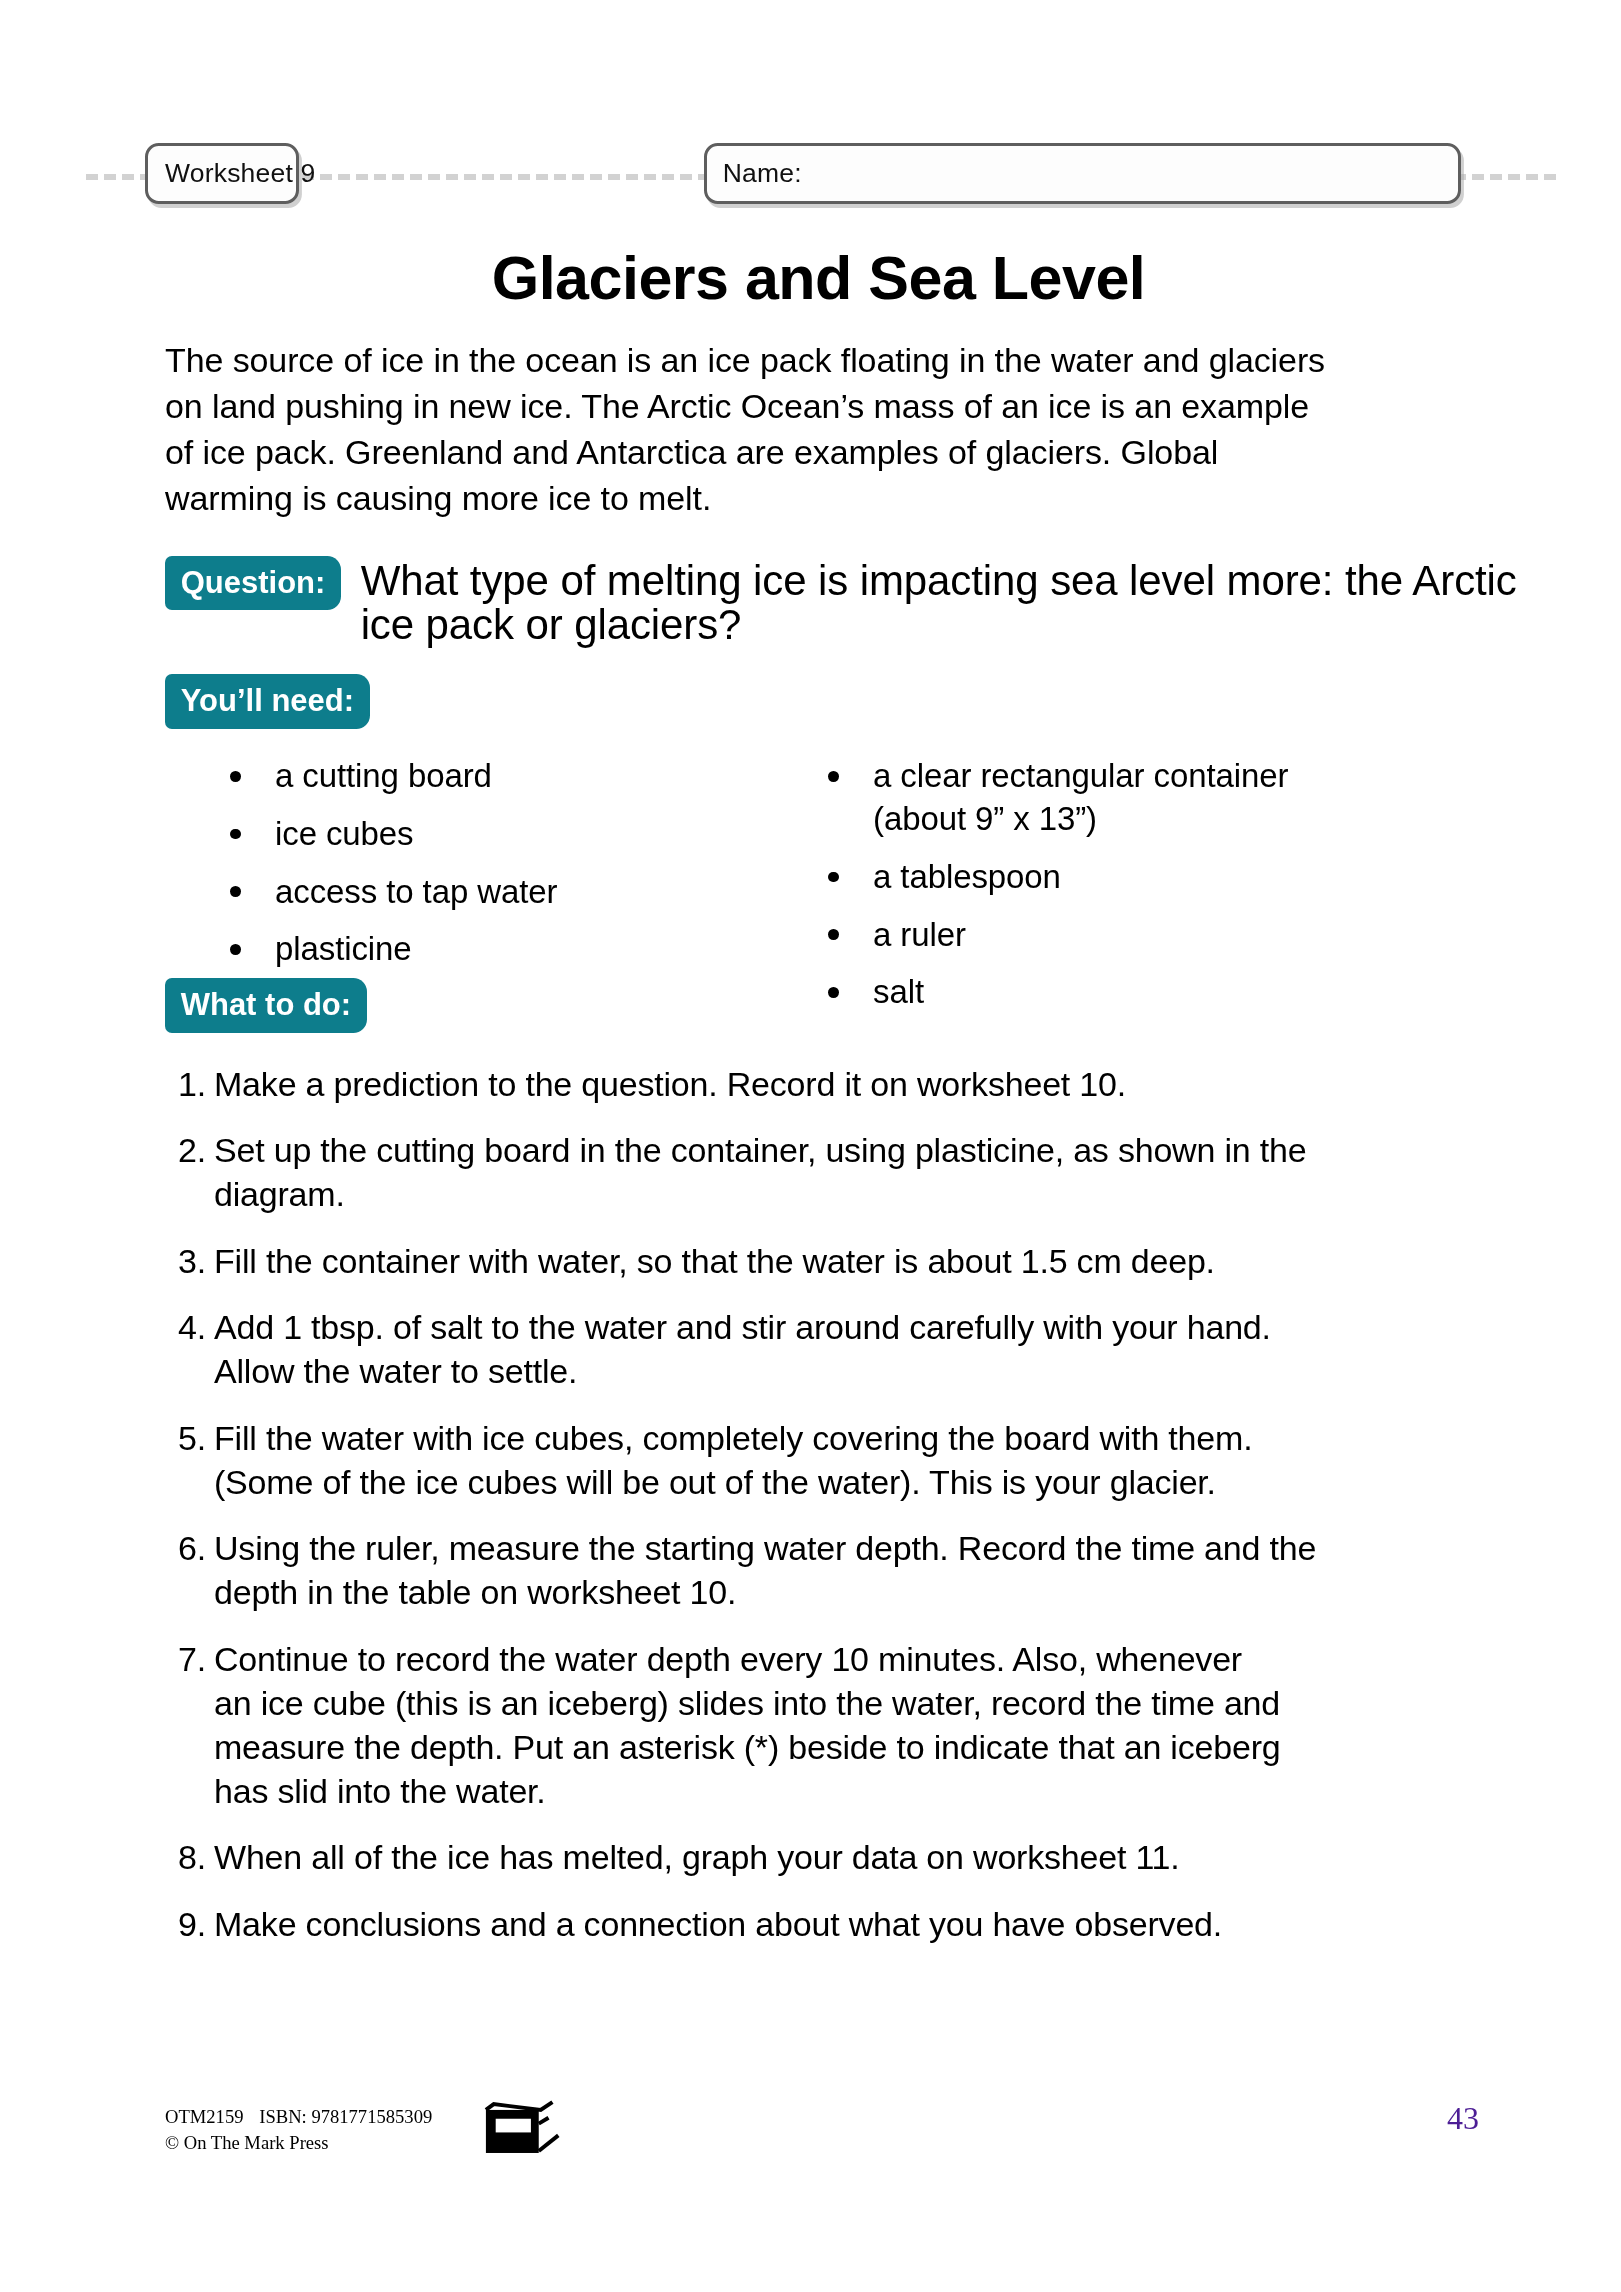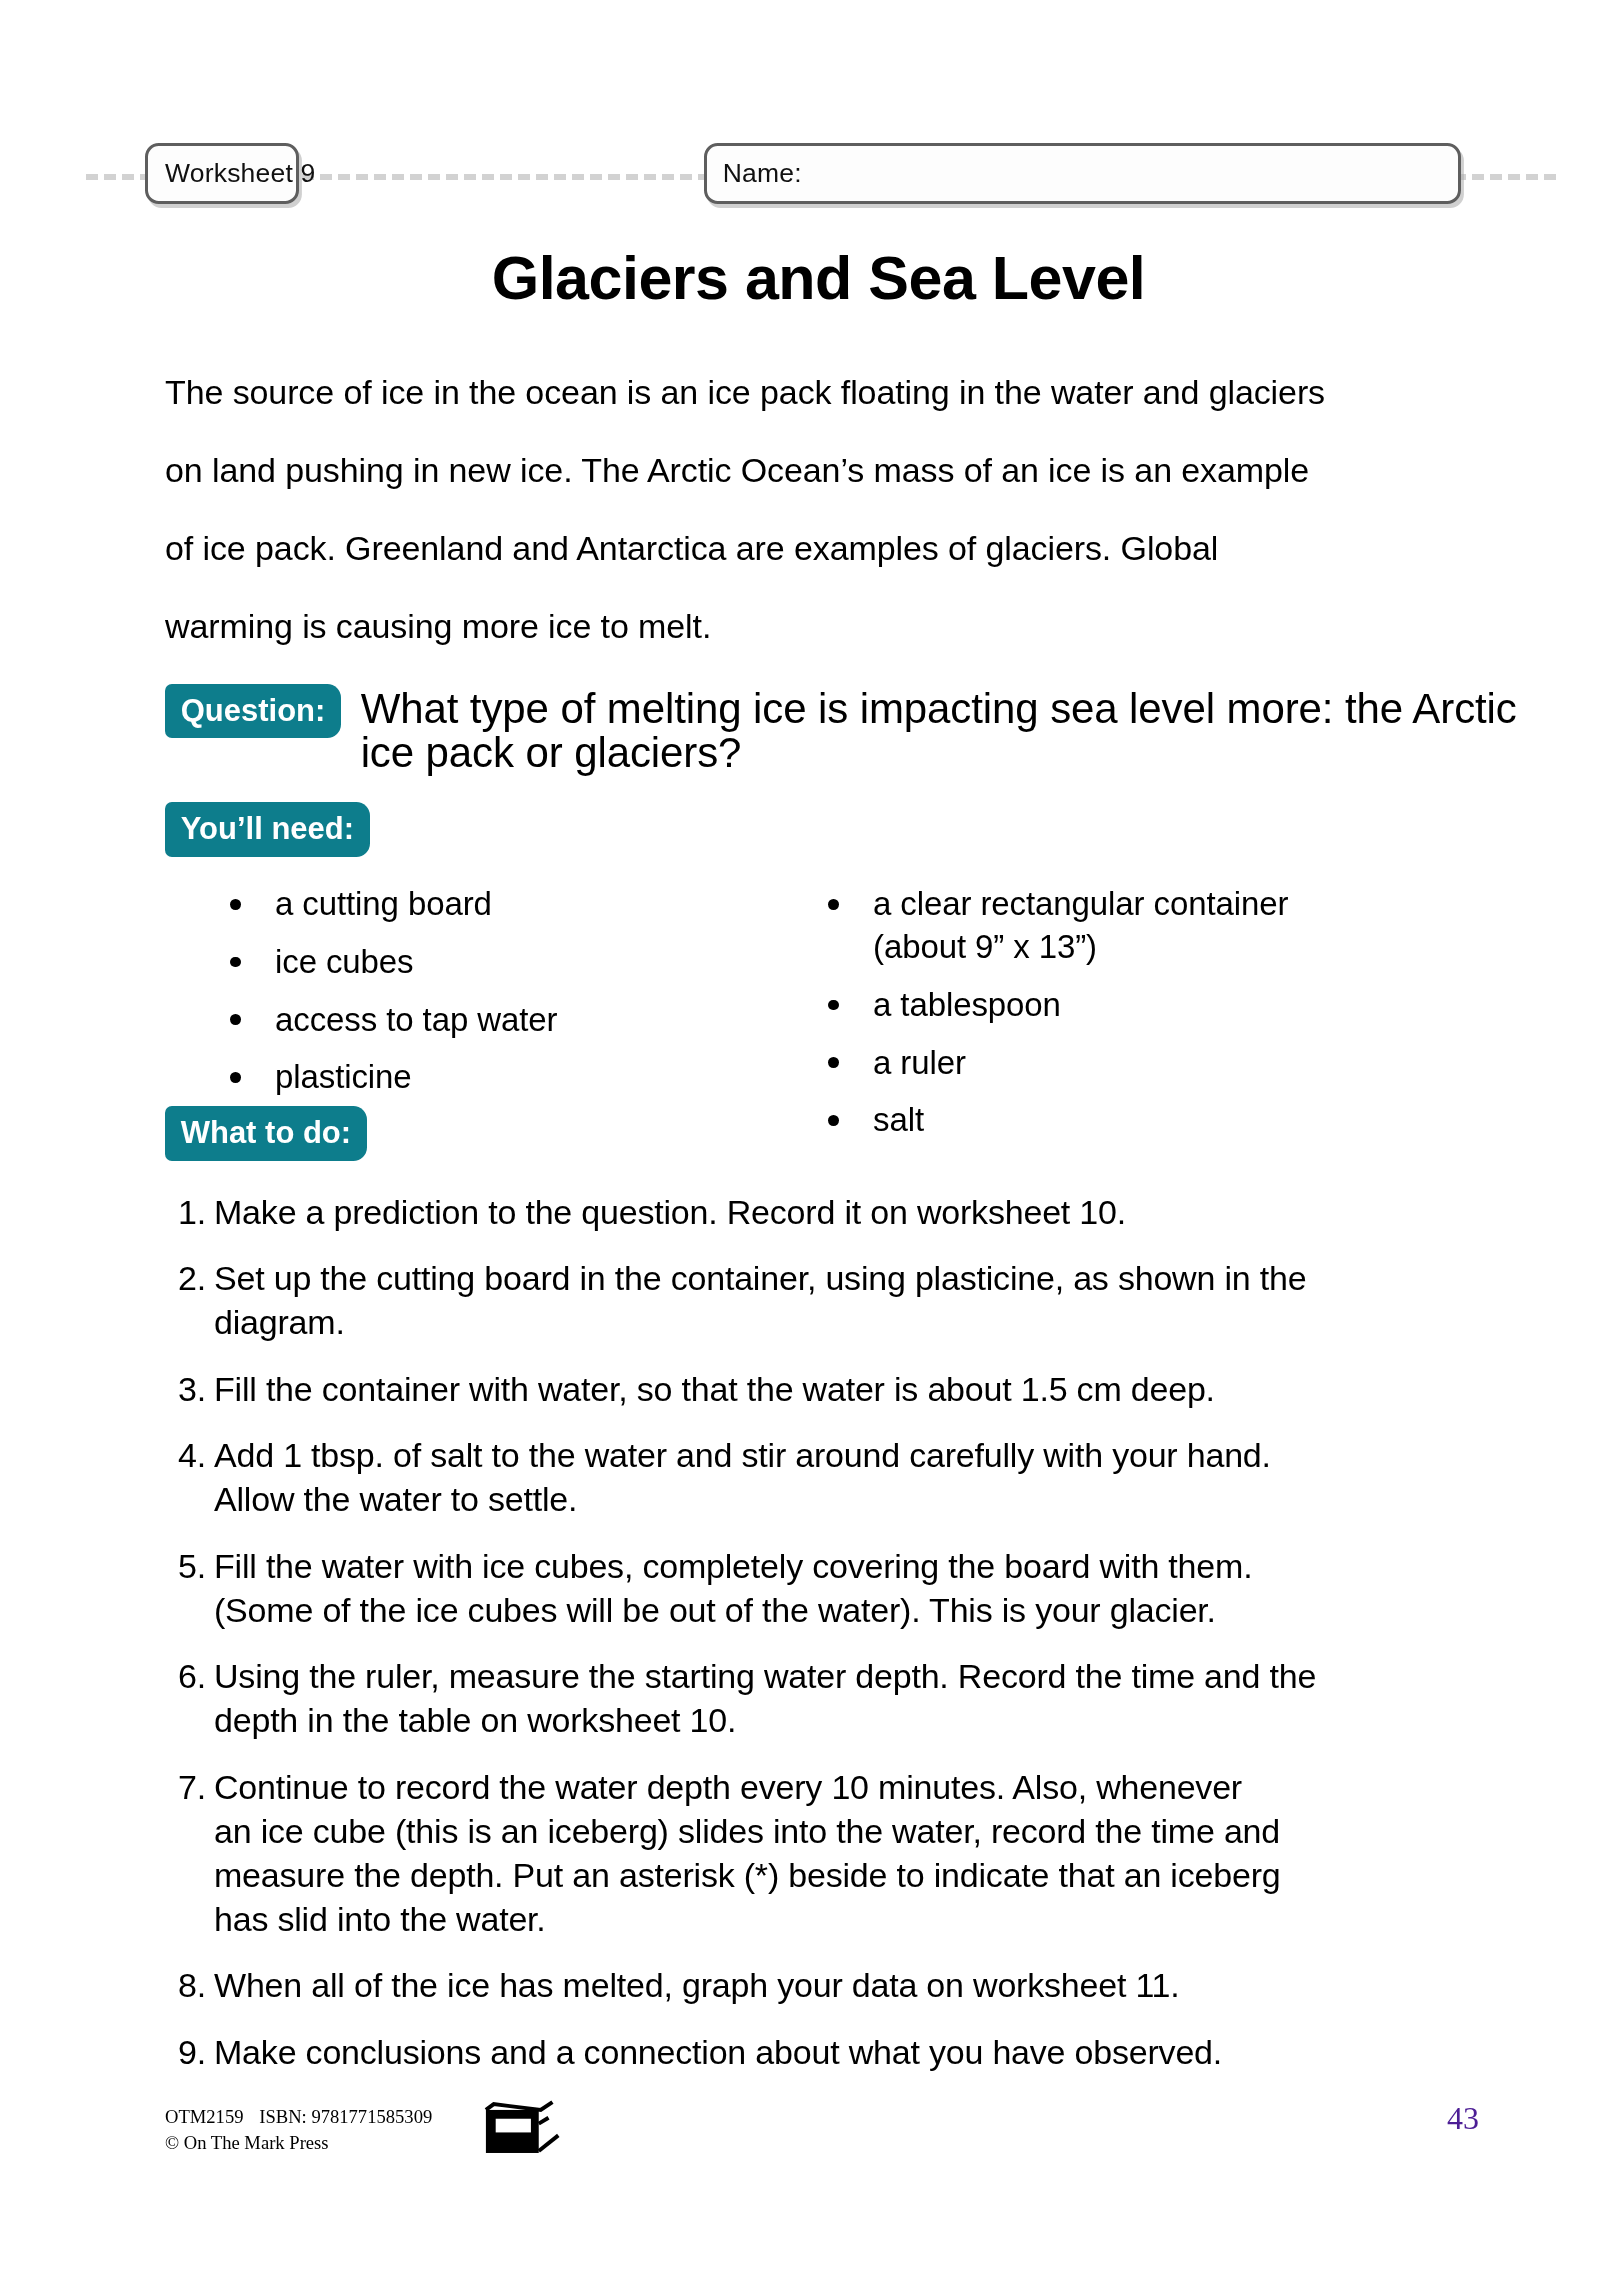--- a/index.html
+++ b/index.html
@@ -84,21 +84,21 @@
     top: 337px;
     width: 1294px;
   }
 
   .intro {
     font-size: 34px;
     line-height: 46px;
     letter-spacing: -0.1px;
     width: 1292px;
   }
-  .intro div { white-space: nowrap; margin-top: 32px; }
+  .intro div { white-space: nowrap; }
 
   
   .badge {
     display: inline-block;
     background: #0d7d8c;
     color: #ffffff;
     font-weight: bold;
     font-size: 31px;
     line-height: 1;
     padding: 10.8px 15.7px 12.7px 15.7px;

